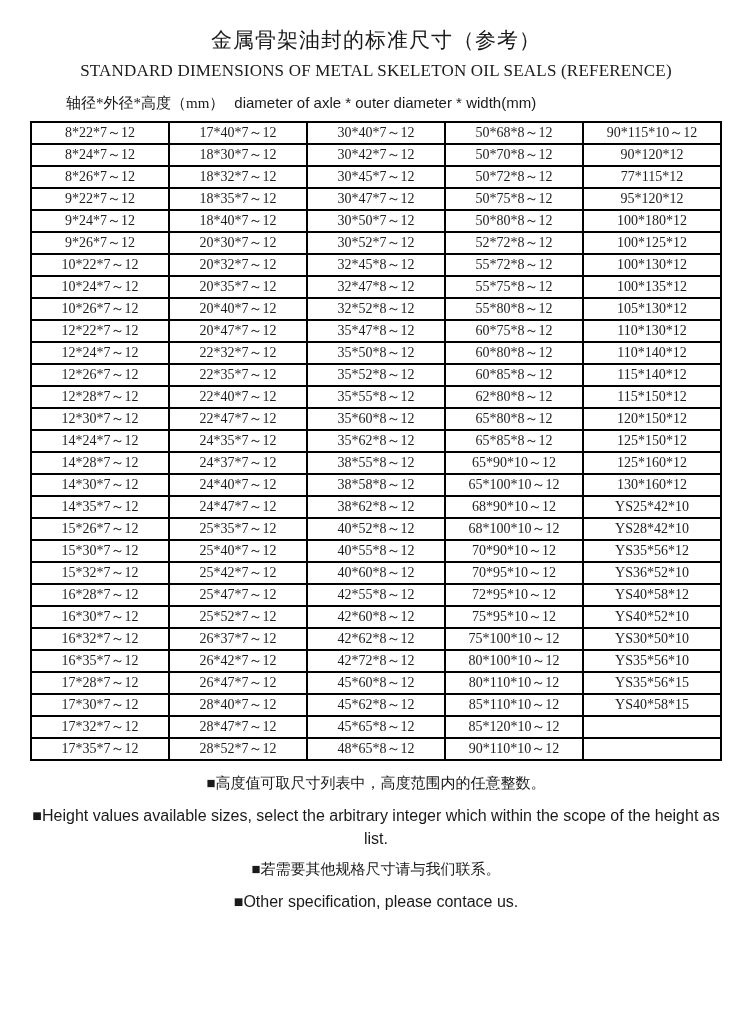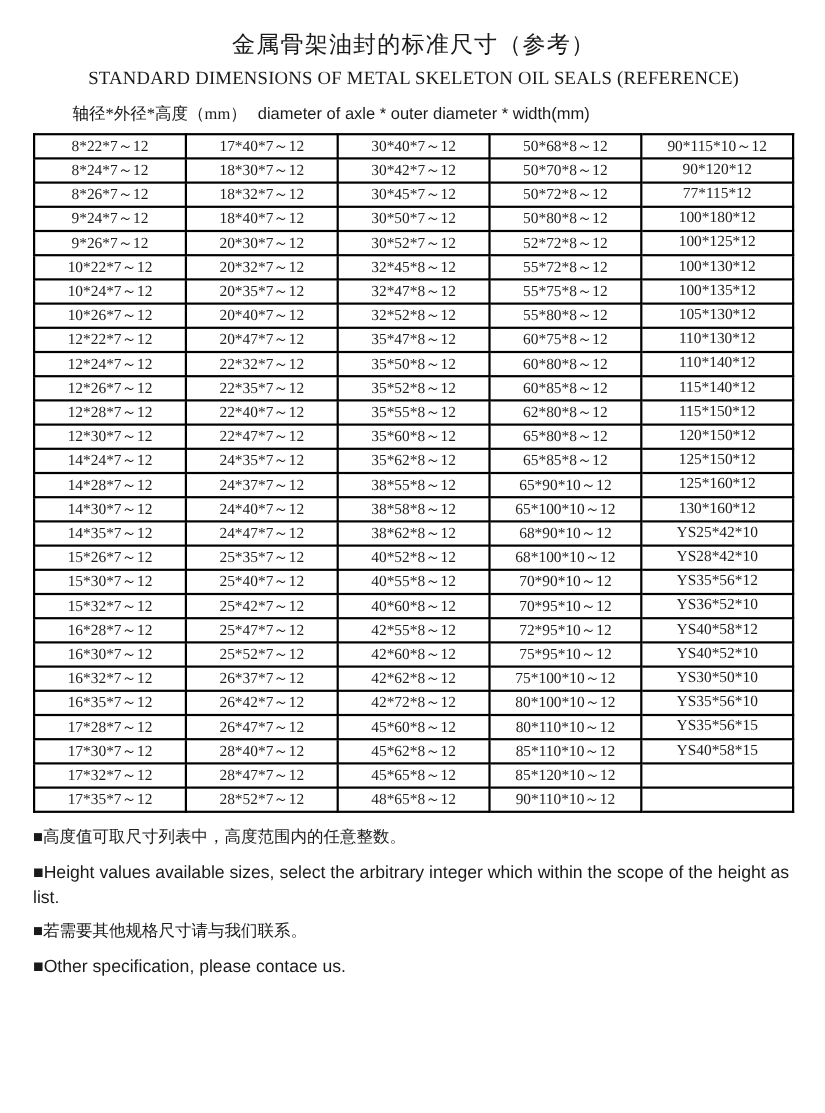--- a/index.html
+++ b/index.html
@@ -49,21 +49,21 @@
     border: 2px solid #000000;
     height: 22px;
     text-align: center;
     vertical-align: middle;
     font-size: 14px;
     font-family: "Liberation Serif", serif;
     color: #1c1c1c;
     padding: 0;
     overflow: hidden;
   }
-  .notes { margin-top: 12px; }
+  .notes { margin-top: 12px; text-align: center; }
   .note {
     margin-top: 9px;
     line-height: 1.45;
   }
   .note.zh {
     font-family: "Liberation Serif", serif;
     font-size: 15px;
   }
   .note.en {
     font-family: "Liberation Sans", sans-serif;
@@ -98,20 +98,27 @@
           <td>30*42*7～12</td>
           <td>50*70*8～12</td>
           <td>90*120*12</td>
         </tr>
         <tr>
           <td>8*26*7～12</td>
           <td>18*32*7～12</td>
           <td>30*45*7～12</td>
           <td>50*72*8～12</td>
           <td>77*115*12</td>
+        </tr>
+        <tr>
+          <td>9*22*7～12</td>
+          <td>18*35*7～12</td>
+          <td>30*47*7～12</td>
+          <td>50*75*8～12</td>
+          <td>95*120*12</td>
         </tr>
         <tr>
           <td>9*24*7～12</td>
           <td>18*40*7～12</td>
           <td>30*50*7～12</td>
           <td>50*80*8～12</td>
           <td>100*180*12</td>
         </tr>
         <tr>
           <td>9*26*7～12</td>

